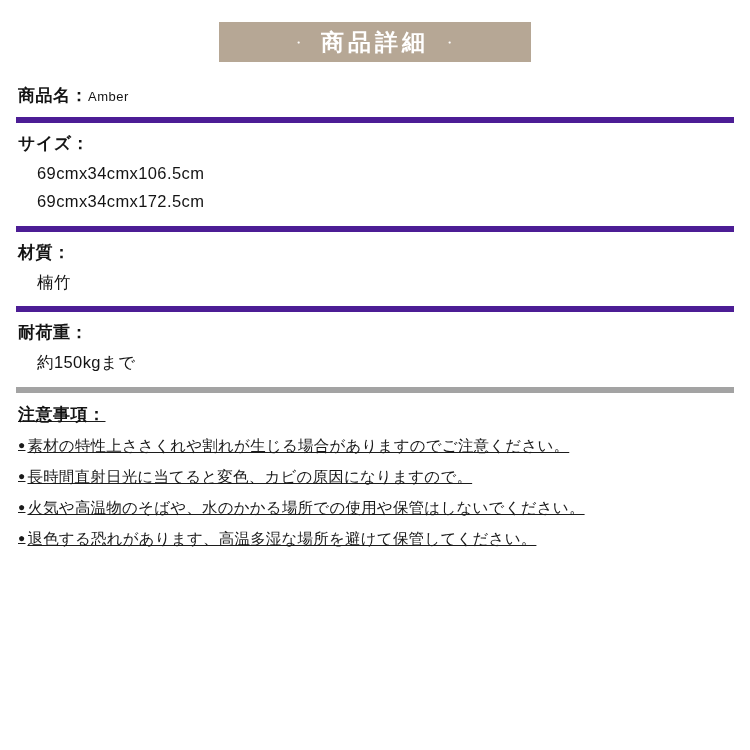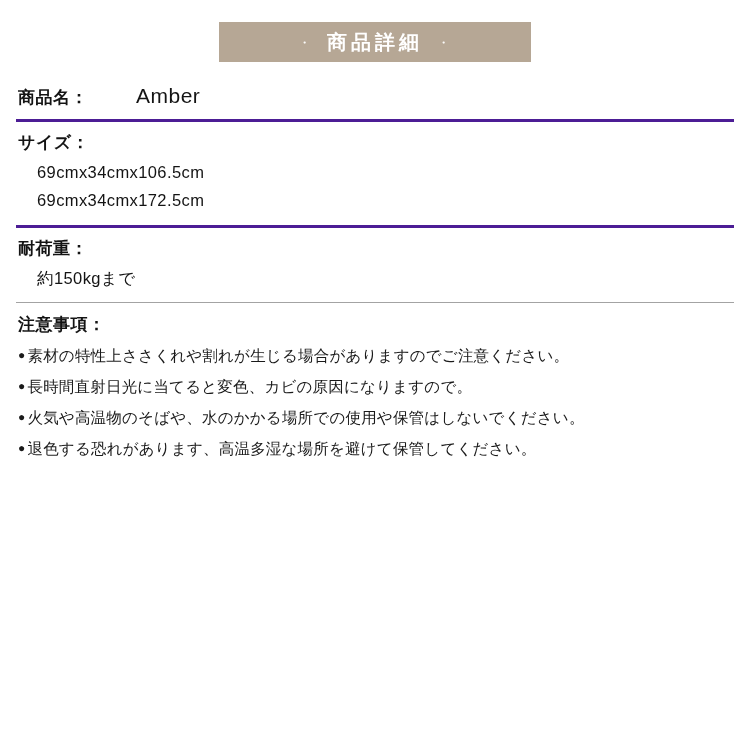--- a/index.html
+++ b/index.html
@@ -38,67 +38,67 @@
     justify-content: center;
     gap: 14px;
     letter-spacing: 2px;
   }
   .banner .dot {
     font-size: 13px;
     line-height: 1;
     opacity: 0.95;
   }
   .banner .banner-title {
-    font-size: 20px;
+    font-size: 23px;
     font-weight: bold;
     letter-spacing: 4px;
   }
   
   .specs {
     margin-top: 18px;
   }
   .spec-row {
-    border-top: 3px solid #4c1d95;
+    border-top: 6px solid #4c1d95;
     padding: 9px 2px 10px 2px;
   }
   .spec-row.first {
     border-top: none;
     padding-top: 4px;
   }
   .spec-inline {
     display: flex;
     align-items: baseline;
     flex-wrap: wrap;
-    gap: 48px;
   }
   .spec-label {
     font-size: 17px;
     font-weight: bold;
     letter-spacing: 0.5px;
     color: #141414;
   }
   .spec-value-inline {
-    font-size: 21px;
+    font-size: 13px;
     letter-spacing: 0.5px;
     color: #141414;
   }
   .spec-values {
     margin-top: 4px;
     margin-left: 19px;
   }
   .spec-value {
     font-size: 16.5px;
     line-height: 1.72;
     letter-spacing: 0.4px;
     color: #141414;
   }
   
   .notes-row {
-    border-top: 1px solid #a3a3a3;
+    border-top: 6px solid #a3a3a3;
     padding: 10px 2px 0 2px;
+    text-decoration: underline;
   }
   .notes-list {
     margin-top: 4px;
   }
   .note-item {
     display: flex;
     align-items: flex-start;
     font-size: 15.5px;
     line-height: 2.0;
     letter-spacing: 0.2px;
@@ -137,20 +137,26 @@
     </div>
 
     <div class="spec-row">
       <div class="spec-label">サイズ：</div>
       <div class="spec-values">
         <div class="spec-value">69cmx34cmx106.5cm</div>
         <div class="spec-value">69cmx34cmx172.5cm</div>
       </div>
     </div>
 
+    <div class="spec-row">
+      <div class="spec-label">材質：</div>
+      <div class="spec-values">
+        <div class="spec-value">楠竹</div>
+      </div>
+    </div>
 
 
     <div class="spec-row">
       <div class="spec-label">耐荷重：</div>
       <div class="spec-values">
         <div class="spec-value">約150kgまで</div>
       </div>
     </div>
 
 

